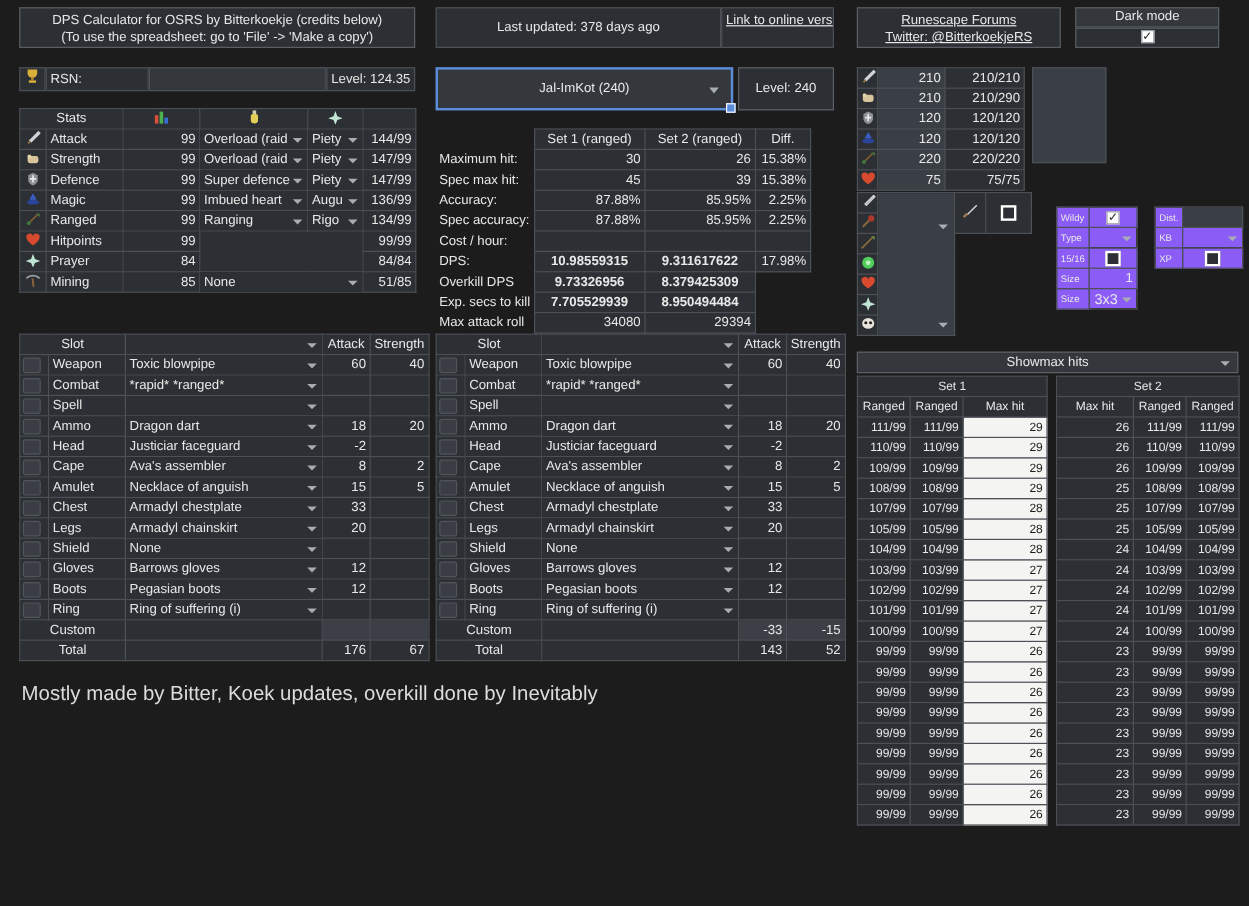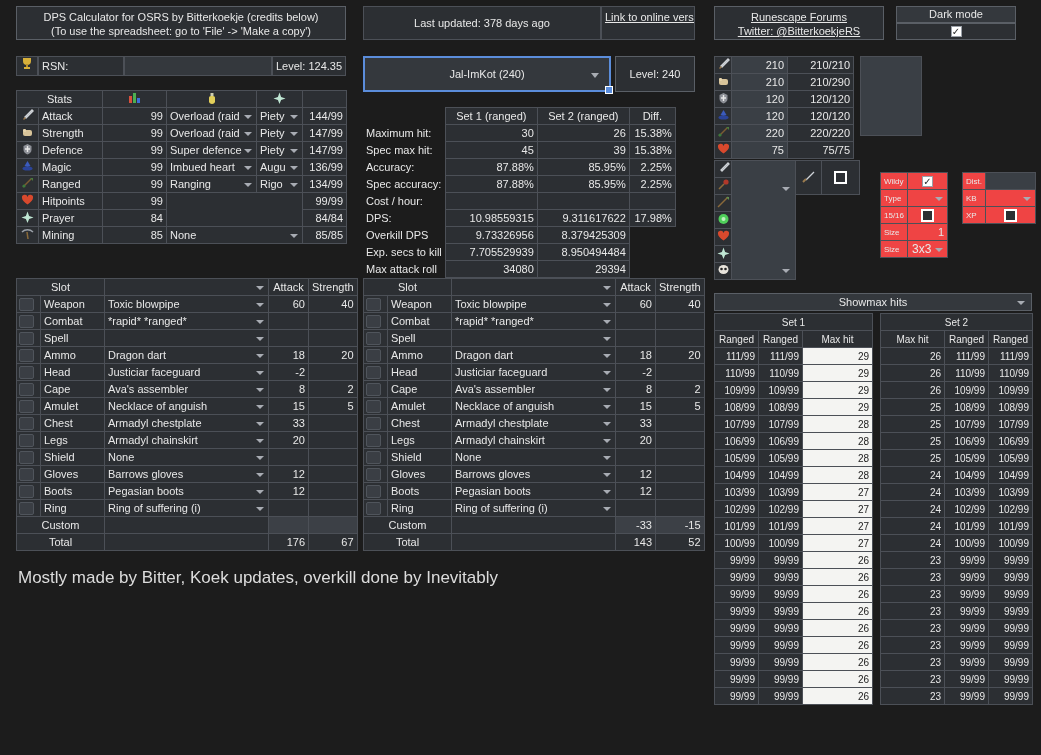--- a/index.html
+++ b/index.html
@@ -24,21 +24,21 @@
     font-size: 11px;
   }
   .hdr {
     background: #34383d;
     text-align: center;
     font-size: 11px;
   }
   .r { text-align: right; }
   .c { text-align: center; }
   .l { text-align: left; }
-  .b { font-weight: normal; }
+  .b { font-weight: bold; text-align: center; }
 
   
   .dd { position: relative; }
   .dd::after {
     content: "";
     position: absolute;
     right: 4px; top: 7px;
     border-left: 4px solid transparent;
     border-right: 4px solid transparent;
     border-top: 4px solid #a8acb3;
@@ -110,21 +110,21 @@
 
   #prayer-panel { position: absolute; left: 714px; top: 160px; }
   #prayer-panel table { border-collapse: collapse; }
   #prayer-panel td { border: 1px solid #4c5057; height: 17px; padding: 0; background: #3a3f45; }
 
   #invpanel { position: absolute; left: 860px; top: 56px; width: 62px; height: 80px;
     background:#3a3f45; border:1px solid #4c5057; }
 
   #wildy-panel { position: absolute; left: 880px; top: 172px; }
   #wildy-panel table, #dist-panel table { border-collapse: collapse; }
-  #wildy-panel td, #dist-panel td { border: 1px solid #4c5057; height: 17px; padding: 0 3px; background: #ef4444; font-size: 8px; white-space: nowrap; }
+  #wildy-panel td, #dist-panel td { border: 1px solid #4c5057; height: 17px; padding: 0 3px; background: #8b5cf6; font-size: 8px; white-space: nowrap; }
   #dist-panel { position: absolute; left: 962px; top: 172px; }
 
   
   #showmax { position: absolute; left: 714px; top: 293px; }
   #showmax-hdr { width: 318px; height: 18px; background:#34383d; border:1px solid #5a5f66;
     text-align:center; line-height:16px; position:relative; }
   #showmax-hdr::after { content:""; position:absolute; right:6px; top:7px;
     border-left:4px solid transparent; border-right:4px solid transparent; border-top:4px solid #a8acb3; }
   #showmax table { border-collapse: collapse; margin-top: 2px; }
   #showmax td { border: 1px solid #4c5057; height: 17px; padding: 0 3px; background: #2c2f33;
@@ -249,21 +249,21 @@
             <td class="r" style="width:44px;">84/84</td>
           </tr>
           <tr>
             <td class="c" style="width:22px;padding:0;"><svg width="13" height="12" viewBox="0 0 13 12">
                 <path d="M1 4c3-3 8-3 11 0" stroke="#9aa0a8" stroke-width="1.5" fill="none"></path>
                 <path d="M6 4l1 7" stroke="#8a6a3a" stroke-width="1.5"></path>
               </svg></td>
             <td class="l" style="width:64px;">Mining</td>
             <td class="r" style="width:64px;background:#2c2f33;">85</td>
             <td class="dd l" style="width: 136px;" colspan="2">None</td>
-            <td class="r" style="width:44px;">85/85</td>
+            <td class="r" style="width:44px;">51/85</td>
           </tr>
         </tbody>
     </table>
   </div>
 
   <div id="last-updated">
     <div class="cell c" style="width:238px;height:34px;line-height:32px;">Last updated: 378 days ago</div>
     <div class="cell c" style="width:94px;height:34px;line-height:14px;padding-top:3px;text-decoration:underline;">Link to online version</div>
   </div>
 
@@ -796,29 +796,20 @@
           <tr>
             <td class="r">107/99</td>
             <td class="r">107/99</td>
             <td class="maxhit1">28</td>
             <td class="gap"></td>
             <td class="r">25</td>
             <td class="r">107/99</td>
             <td class="r">107/99</td>
           </tr>
           <tr>
-            <td class="r">106/99</td>
-            <td class="r">106/99</td>
-            <td class="maxhit1">28</td>
-            <td class="gap"></td>
-            <td class="r">25</td>
-            <td class="r">106/99</td>
-            <td class="r">106/99</td>
-          </tr>
-          <tr>
             <td class="r">105/99</td>
             <td class="r">105/99</td>
             <td class="maxhit1">28</td>
             <td class="gap"></td>
             <td class="r">25</td>
             <td class="r">105/99</td>
             <td class="r">105/99</td>
           </tr>
           <tr>
             <td class="r">104/99</td>

